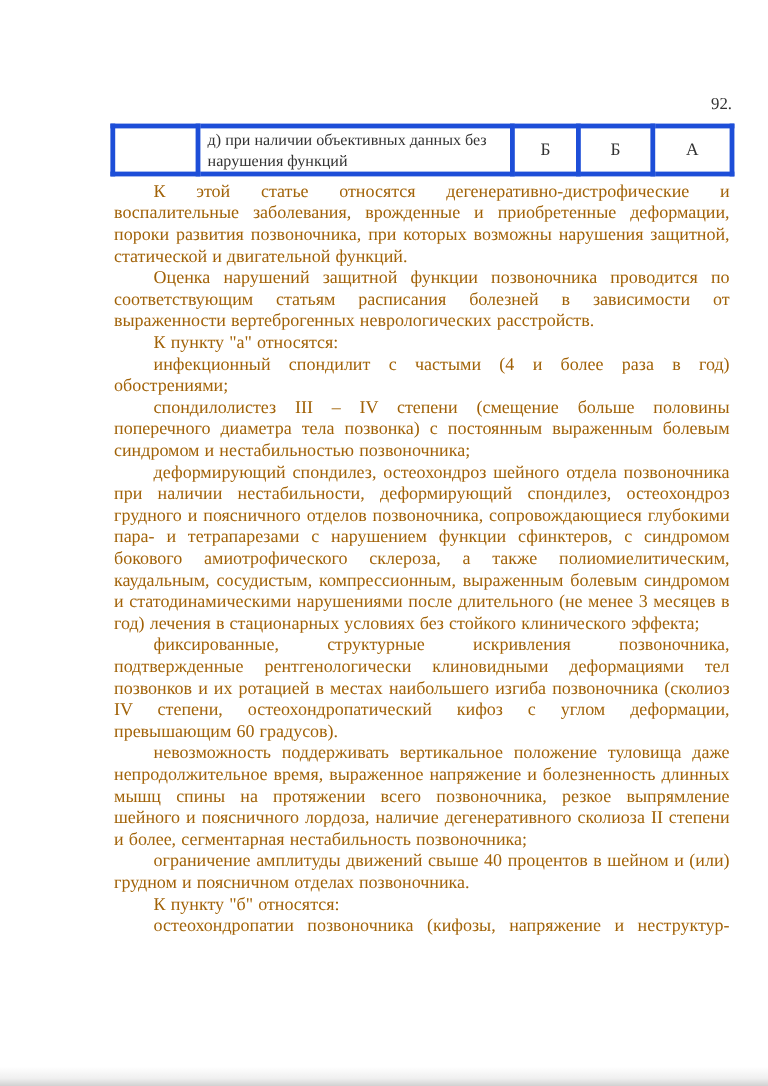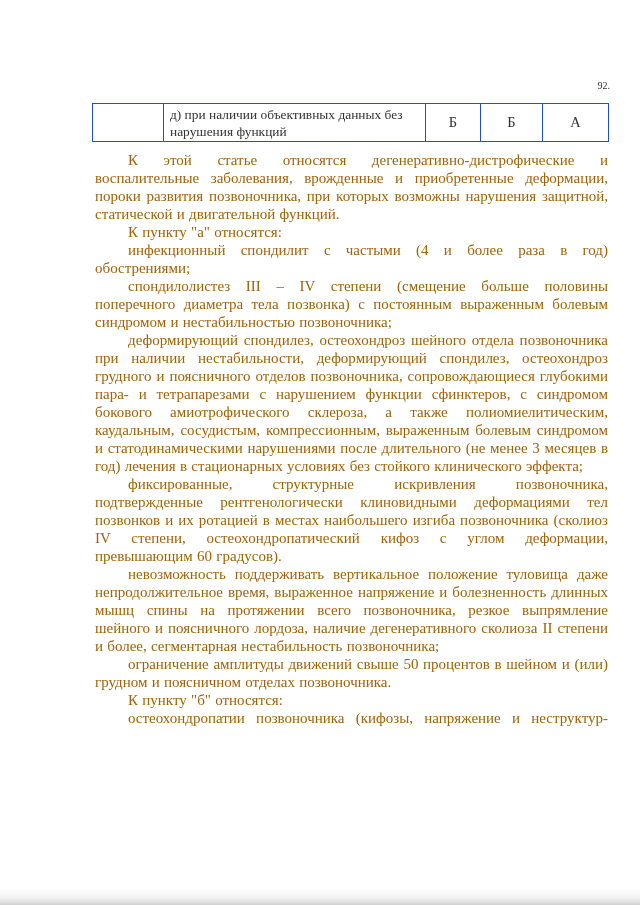--- a/index.html
+++ b/index.html
@@ -15,33 +15,33 @@
     font-family: "Liberation Serif", serif;
     color: #333333;
     -webkit-font-smoothing: antialiased;
   }
   .page-number {
     position: absolute;
     top: 80px;
     left: 0;
     width: 610px;
     text-align: right;
-    font-size: 10px;
+    font-size: 14px;
     color: #333333;
   }
   table.cont-table {
     position: absolute;
     top: 103px;
     left: 92px;
     width: 516px;
     border-collapse: collapse;
     table-layout: fixed;
   }
   table.cont-table td {
-    border: 1px solid #1d4ed8;
+    border: 4px solid #1d4ed8;
     height: 38px;
     box-sizing: border-box;
   }
   td.cell-item {
     width: 71px;
   }
   td.cell-desc {
     width: 262px;
     font-size: 13.4px;
     line-height: 17px;
@@ -102,24 +102,25 @@
       <td class="cell-desc">д) при наличии объективных данных без нарушения функций</td>
       <td class="cell-grade g1">Б</td>
       <td class="cell-grade g2">Б</td>
       <td class="cell-grade g3">А</td>
     </tr>
   </tbody>
 </table>
 
 <div class="content">
   <p>К этой статье относятся дегенеративно-дистрофические и воспалительные заболевания, врожденные и приобретенные деформации, пороки развития позвоночника, при которых возможны нарушения защитной, статической и двигательной функций.</p>
+  <p>Оценка нарушений защитной функции позвоночника проводится по соответствующим статьям расписания болезней в зависимости от выраженности вертеброгенных неврологических расстройств.</p>
   <p>К пункту "а" относятся:</p>
   <p>инфекционный спондилит с частыми (4 и более раза в год) обострениями;</p>
   <p>спондилолистез III – IV степени (смещение больше половины поперечного диаметра тела позвонка) с постоянным выраженным болевым синдромом и нестабильностью позвоночника;</p>
   <p>деформирующий спондилез, остеохондроз шейного отдела позвоночника при наличии нестабильности, деформирующий спондилез, остеохондроз грудного и поясничного отделов позвоночника, сопровождающиеся глубокими пара- и тетрапарезами с нарушением функции сфинктеров, с синдромом бокового амиотрофического склероза, а также полиомиелитическим, каудальным, сосудистым, компрессионным, выраженным болевым синдромом и статодинамическими нарушениями после длительного (не менее 3 месяцев в год) лечения в стационарных условиях без стойкого клинического эффекта;</p>
   <p>фиксированные, структурные искривления позвоночника, подтвержденные рентгенологически клиновидными деформациями тел позвонков и их ротацией в местах наибольшего изгиба позвоночника (сколиоз IV степени, остеохондропатический кифоз с углом деформации, превышающим 60 градусов).</p>
   <p>невозможность поддерживать вертикальное положение туловища даже непродолжительное время, выраженное напряжение и болезненность длинных мышц спины на протяжении всего позвоночника, резкое выпрямление шейного и поясничного лордоза, наличие дегенеративного сколиоза II степени и более, сегментарная нестабильность позвоночника;</p>
-  <p>ограничение амплитуды движений свыше 50 процентов в шейном и (или) грудном и поясничном отделах позвоночника.</p>
+  <p>ограничение амплитуды движений свыше 40 процентов в шейном и (или) грудном и поясничном отделах позвоночника.</p>
   <p>К пункту "б" относятся:</p>
   <p class="continued">остеохондропатии позвоночника (кифозы, напряжение и неструктур-</p>
 </div>
 
 <div class="bottom-shade"></div>
 
 </body></html>

